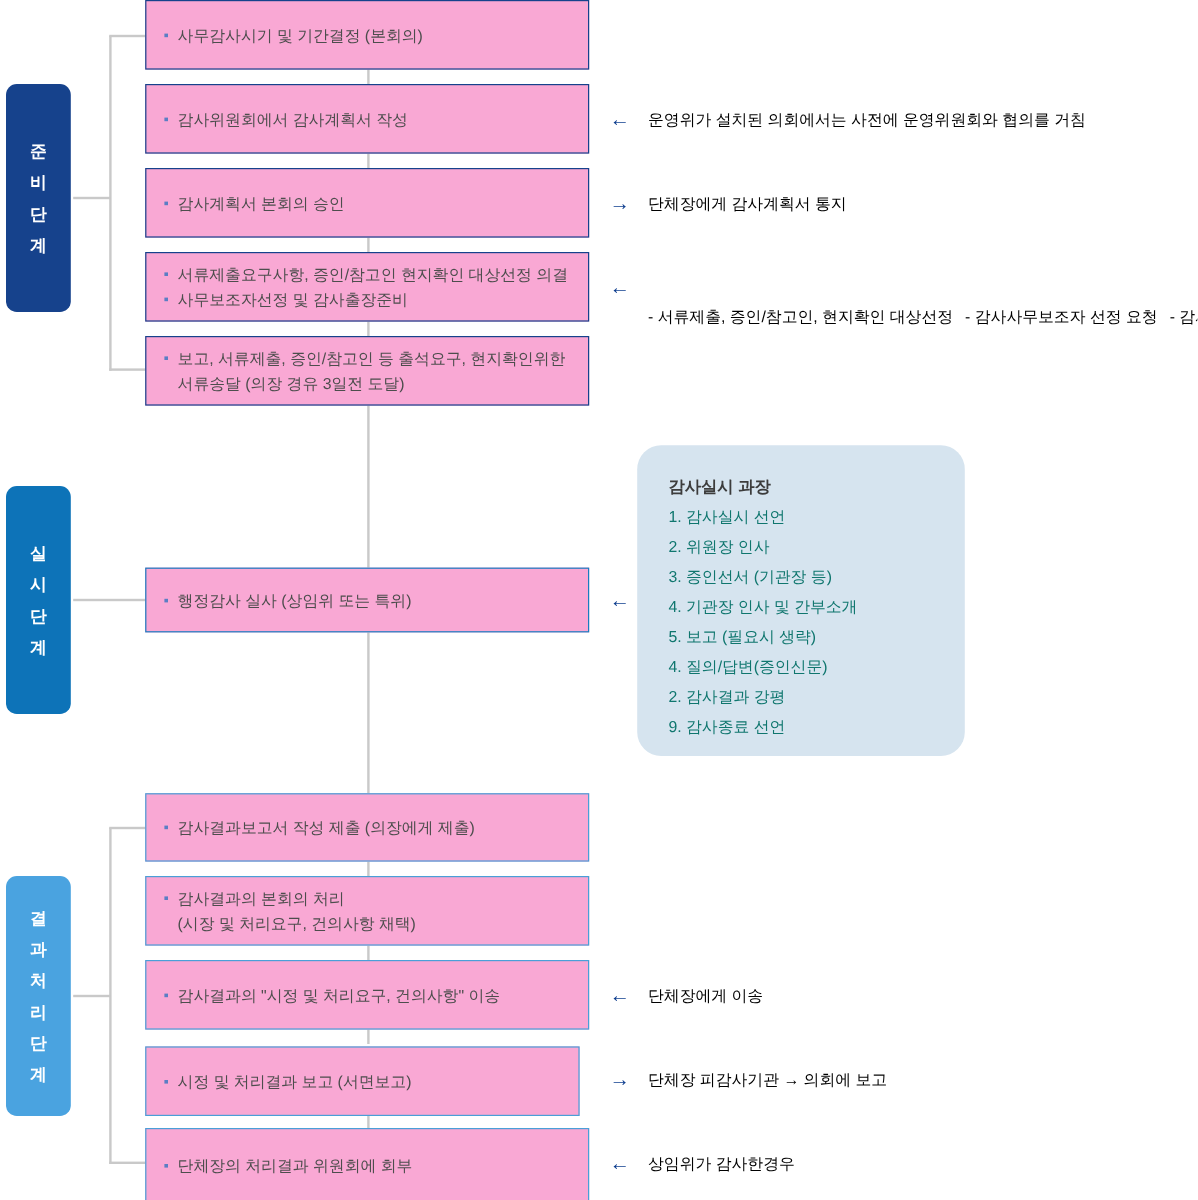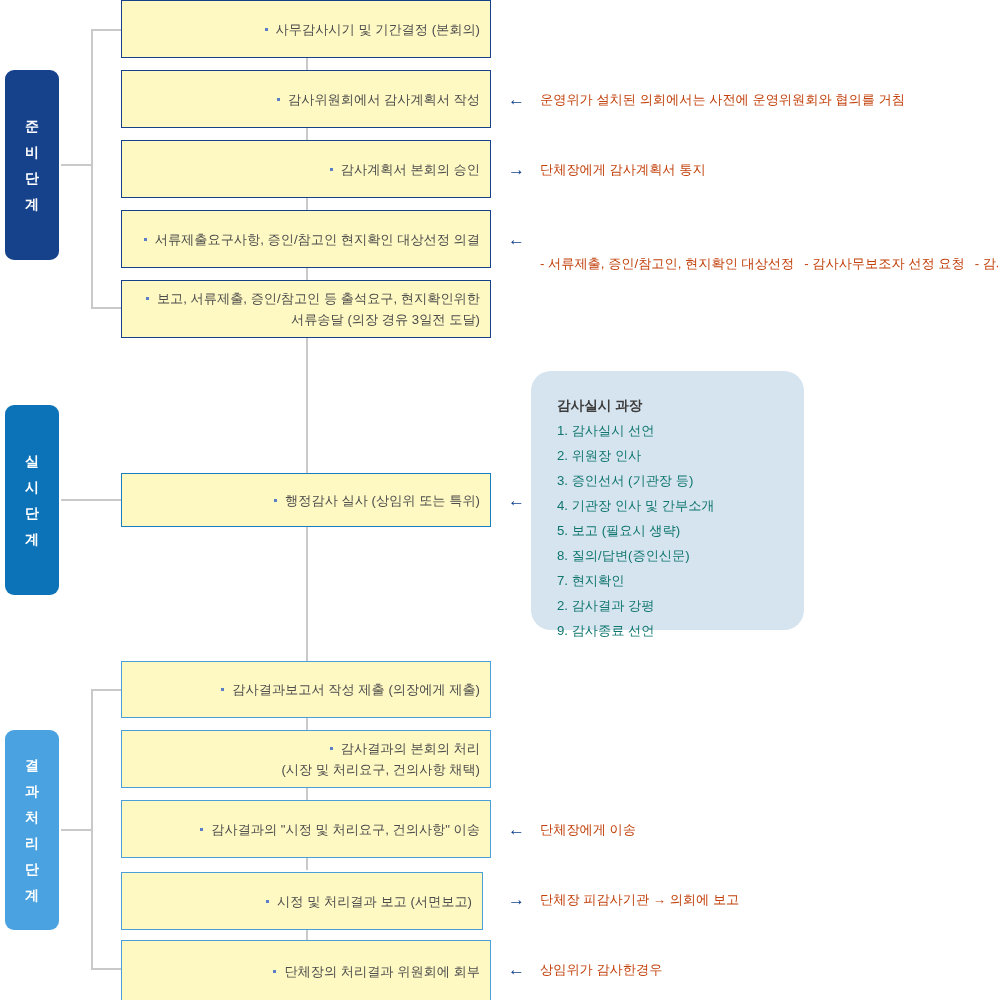--- a/index.html
+++ b/index.html
@@ -33,28 +33,27 @@
     flex-direction: column;
     align-items: center;
     justify-content: center;
     writing-mode: horizontal-tb;
   }
   .stage-pill .ch { display: block; }
 
   
   .pbox {
     position: absolute;
-    background: #fef9c3;
+    background: #f9a8d4;
     box-sizing: border-box;
     display: flex;
     flex-direction: column;
     justify-content: center;
     padding-left: 14px;
     padding-right: 10px;
-    align-items: flex-end;
   }
   .pbox .line {
     position: relative;
     font-size: 13.2px;
     line-height: 21px;
     color: #4d4d4d;
     white-space: nowrap;
   }
   .pbox .line.bulleted {
     padding-left: 12px;
@@ -98,21 +97,21 @@
     flex: 0 0 22px;
     color: #0f3f8f;
     font-size: 17px;
     line-height: 1;
     font-weight: bold;
     text-align: left;
   }
   .anno .atext {
     font-size: 13.2px;
     line-height: 21px;
-    color: #c2410c;
+    color: #000000;
     white-space: pre;
     padding-left: 10px;
   }
 
   
   #info-panel {
     position: absolute;
     border-radius: 5px;
     box-sizing: border-box;
     padding: 22px 26px;
@@ -189,20 +188,21 @@
   <div class="pbox" style="left:121px; top:70px; width:370px; height:58px; border:1.5px solid #16428c;">
     <div class="line bulleted">감사위원회에서 감사계획서 작성</div>
   </div>
 
   <div class="pbox" style="left:121px; top:140px; width:370px; height:58px; border:1.5px solid #16428c;">
     <div class="line bulleted">감사계획서 본회의 승인</div>
   </div>
 
   <div class="pbox" style="left:121px; top:210px; width:370px; height:58px; border:1.5px solid #16428c;">
     <div class="line bulleted">서류제출요구사항, 증인/참고인 현지확인 대상선정 의결</div>
+    <div class="line bulleted">사무보조자선정 및 감사출장준비</div>
   </div>
 
   <div class="pbox" style="left:121px; top:280px; width:370px; height:58px; border:1.5px solid #16428c;">
     <div class="line bulleted">보고, 서류제출, 증인/참고인 등 출석요구, 현지확인위한</div>
     <div class="line cont">서류송달 (의장 경유 3일전 도달)</div>
   </div>
 
   <div class="pbox" style="left:121px; top:473px; width:370px; height:54px; border:1.5px solid #1b7cc0;">
     <div class="line bulleted">행정감사 실사 (상임위 또는 특위)</div>
   </div>
@@ -266,19 +266,18 @@
     <span class="arrow">←</span>
   </div>
 
   <div id="info-panel" style="left:531px; top:371px; width:273px; height:259px; background:#d6e4ef;border-radius:20px;">
     <div class="ititle">감사실시 과장</div>
     <div class="iitem">1. 감사실시 선언</div>
     <div class="iitem">2. 위원장 인사</div>
     <div class="iitem">3. 증인선서 (기관장 등)</div>
     <div class="iitem">4. 기관장 인사 및 간부소개</div>
     <div class="iitem">5. 보고 (필요시 생략)</div>
-    <div class="iitem">8. 질의/답변(증인신문)</div>
-    <div class="iitem">7. 현지확인</div>
+    <div class="iitem">4. 질의/답변(증인신문)</div>
     <div class="iitem">2. 감사결과 강평</div>
     <div class="iitem">9. 감사종료 선언</div>
   </div>
 
 </div>
 
 </body></html>

